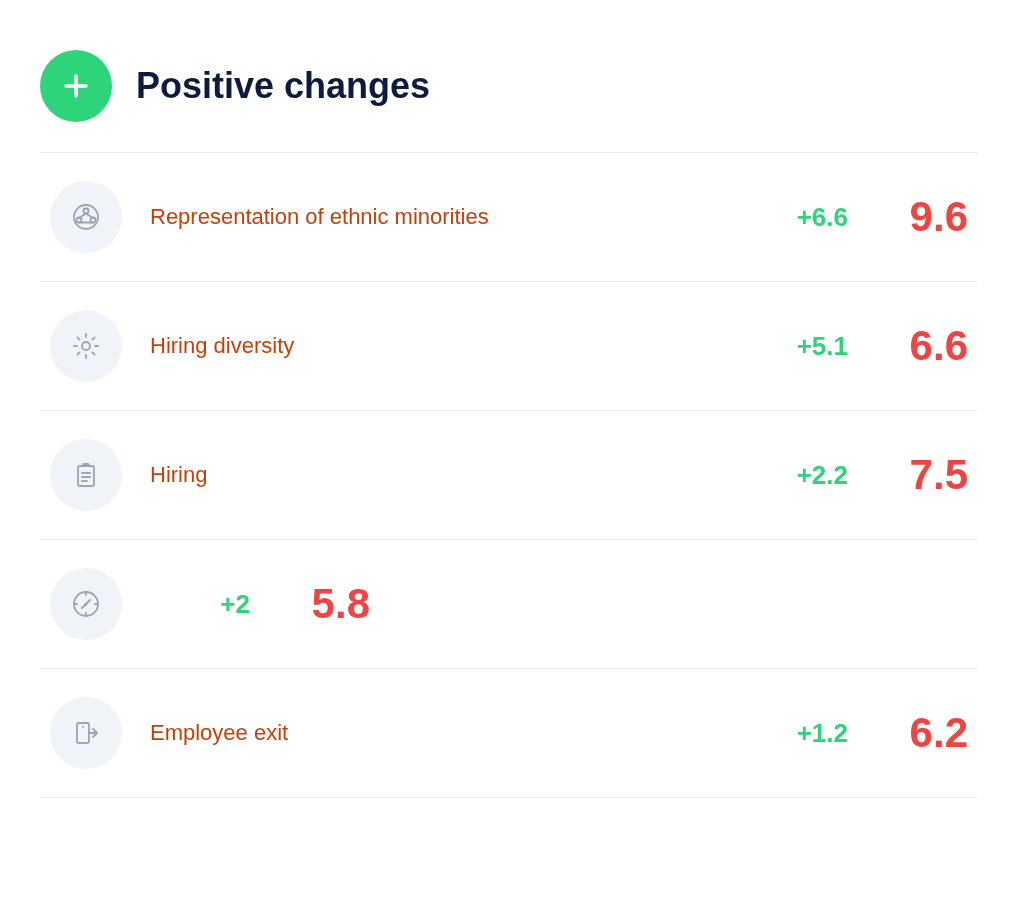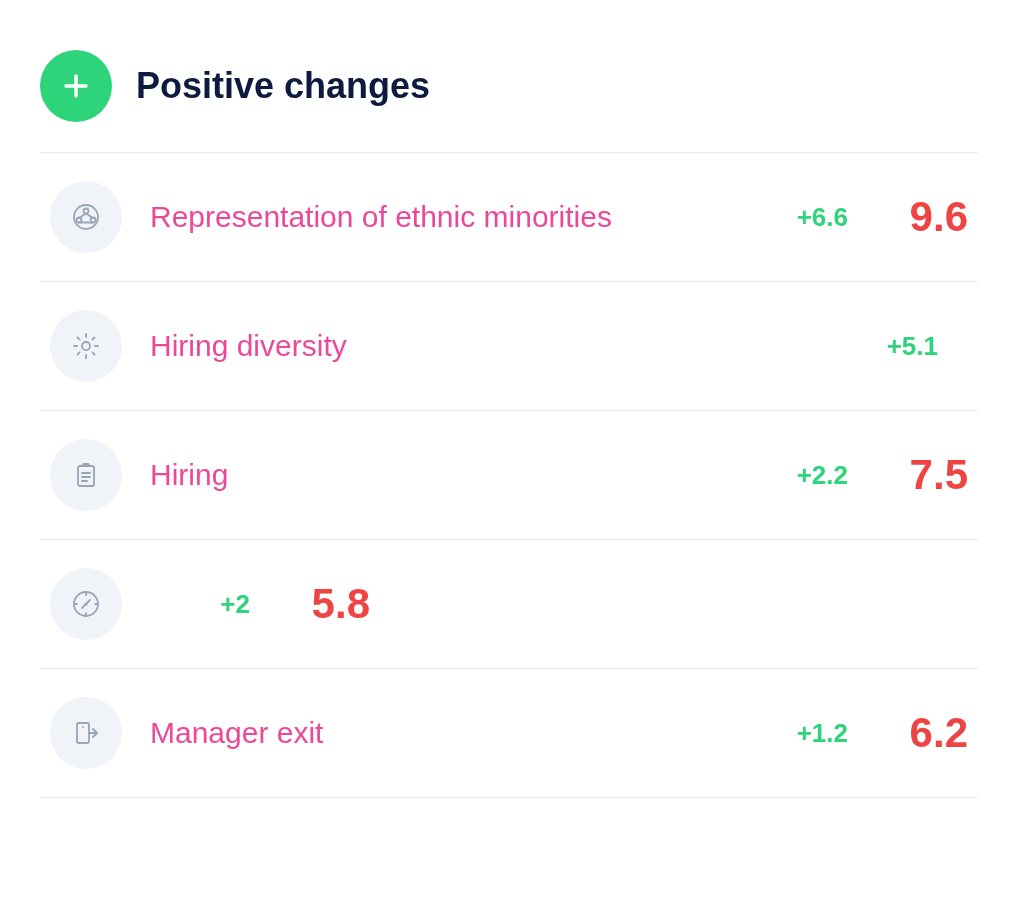--- a/index.html
+++ b/index.html
@@ -74,22 +74,22 @@
       height: 32px;
       stroke: #9aa5b8;
       fill: none;
       stroke-width: 1.8;
       stroke-linecap: round;
       stroke-linejoin: round;
     }
 
     .item-label {
       flex: 1;
-      font-size: 30px;
-      color: #ec4899;
+      font-size: 22px;
+      color: #c2410c;
       font-weight: 400;
     }
 
     .item-change {
       font-size: 26px;
       font-weight: 700;
       color: #2ed47a;
       min-width: 100px;
       text-align: right;
       margin-right: 30px;
@@ -141,20 +141,21 @@
   <li class="list-item">
     <div class="item-icon-wrap">
 
       <svg viewBox="0 0 32 32">
         <circle cx="16" cy="16" r="4"></circle>
         <path d="M16 4v3M16 25v3M4 16h3M25 16h3M7.5 7.5l2.1 2.1M22.4 22.4l2.1 2.1M7.5 24.5l2.1-2.1M22.4 9.6l2.1-2.1"></path>
       </svg>
     </div>
     <span class="item-label">Hiring diversity</span>
     <span class="item-change">+5.1</span>
+    <span class="item-score">6.6</span>
   </li>
 
   <li class="list-item">
     <div class="item-icon-wrap">
 
       <svg viewBox="0 0 32 32">
         <rect x="8" y="7" width="16" height="20" rx="2"></rect>
         <path d="M13 7v-1a1 1 0 0 1 1-1h4a1 1 0 0 1 1 1v1"></path>
         <line x1="12" y1="14" x2="20" y2="14"></line>
         <line x1="12" y1="18" x2="20" y2="18"></line>
@@ -186,18 +187,18 @@
   <li class="list-item">
     <div class="item-icon-wrap">
 
       <svg viewBox="0 0 32 32">
         <rect x="7" y="6" width="12" height="20" rx="1.5"></rect>
         <line x1="19" y1="16" x2="27" y2="16"></line>
         <polyline points="23,12 27,16 23,20"></polyline>
         <line x1="13" y1="10" x2="13" y2="10"></line>
       </svg>
     </div>
-    <span class="item-label">Manager exit</span>
+    <span class="item-label">Employee exit</span>
     <span class="item-change">+1.2</span>
     <span class="item-score">6.2</span>
   </li>
 
 </ul>
 
 </body></html>

